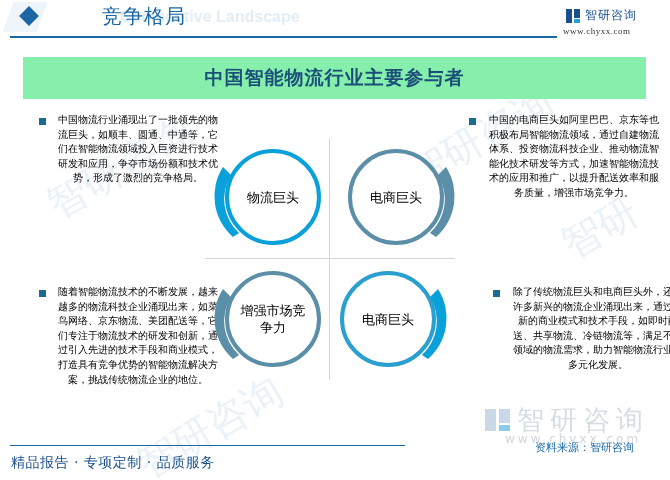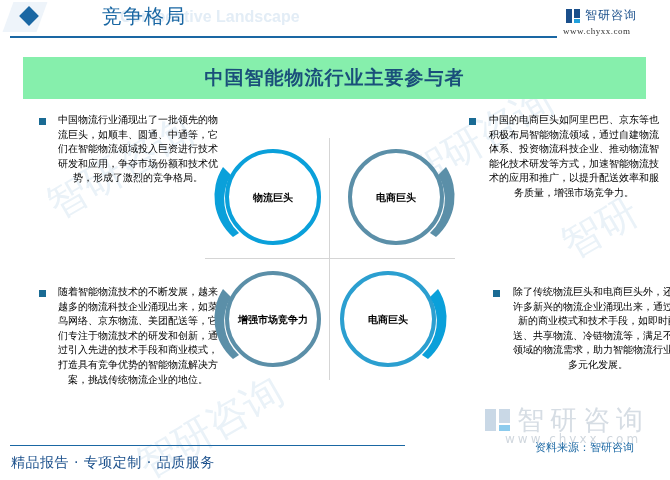--- a/index.html
+++ b/index.html
@@ -37,21 +37,21 @@
     .bl { left: 39px; top: 285px; width: 180px; }
     .br { left: 493px; top: 285px; width: 192px; }
 
     
     .vdiv { position: absolute; left: 329px; top: 138px; width: 1px; height: 242px; background: #d5d5d5; z-index: 1; }
     .hdiv { position: absolute; left: 205px; top: 258px; width: 250px; height: 1px; background: #d5d5d5; z-index: 1; }
 
     
     .circ { position: absolute; z-index: 2; width: 104px; height: 104px; }
     .circ svg { position: absolute; left: 0; top: 0; overflow: visible; }
-    .circ-label { position: absolute; left: 0; top: 0; width: 104px; height: 104px; display: flex; align-items: center; justify-content: center; text-align: center; font-size: 10px; font-weight: bold; font-family: "DejaVu Serif", "Liberation Serif", serif; line-height: 17px; padding: 0 14px; }
+    .circ-label { position: absolute; left: 0; top: 0; width: 104px; height: 104px; display: flex; align-items: center; justify-content: center; text-align: center; font-size: 13px; font-weight: normal; font-family: "DejaVu Serif", "Liberation Serif", serif; line-height: 17px; padding: 0 14px; }
     .c1 { left: 221px; top: 145px; }
     .c2 { left: 344px; top: 145px; }
     .c3 { left: 221px; top: 267px; }
     .c4 { left: 336px; top: 267px; }
 
     
     .footer-line { position: absolute; left: 10px; top: 445px; width: 395px; height: 1px; background: #1a67a3; z-index: 2; }
     .footer-left { position: absolute; left: 11px; top: 454px; font-size: 14px; color: #1a4f8b; z-index: 2; letter-spacing: 0.5px; }
     .footer-source { position: absolute; left: 535px; top: 440px; font-size: 11px; color: #1a67a3; z-index: 2; }
     .wm-brand { position: absolute; left: 485px; top: 402px; display: flex; align-items: center; gap: 6px; z-index: 1; }

